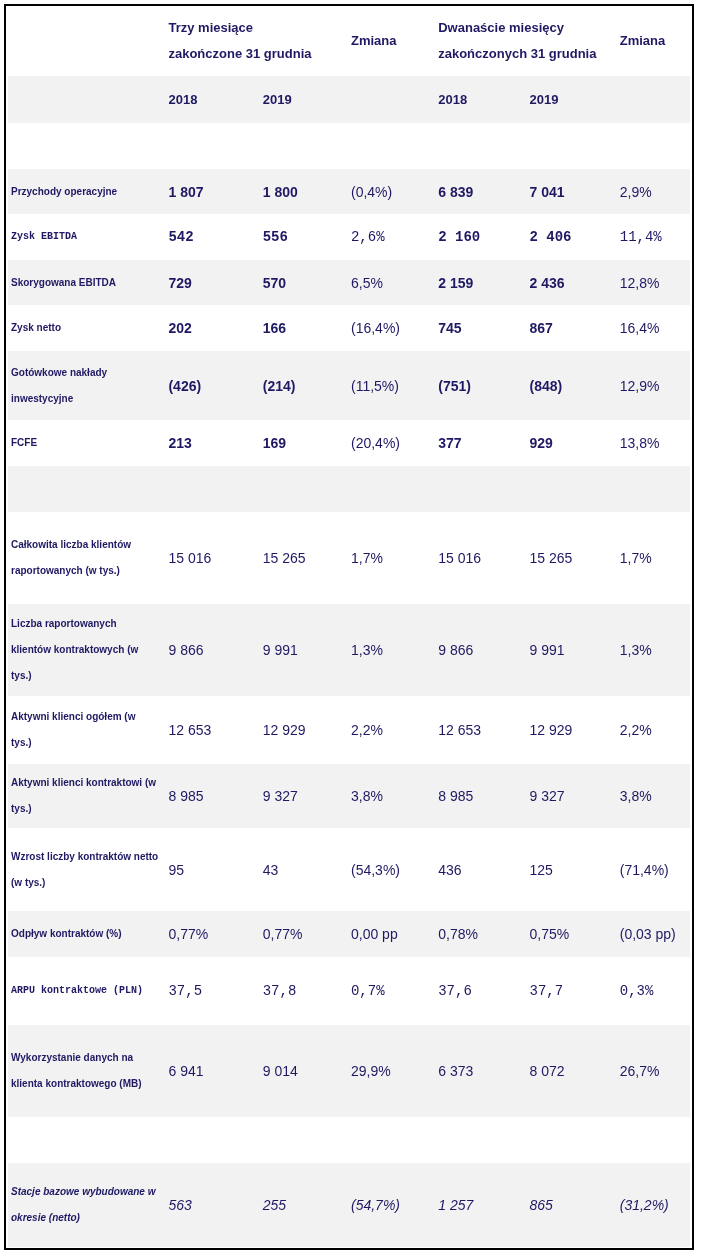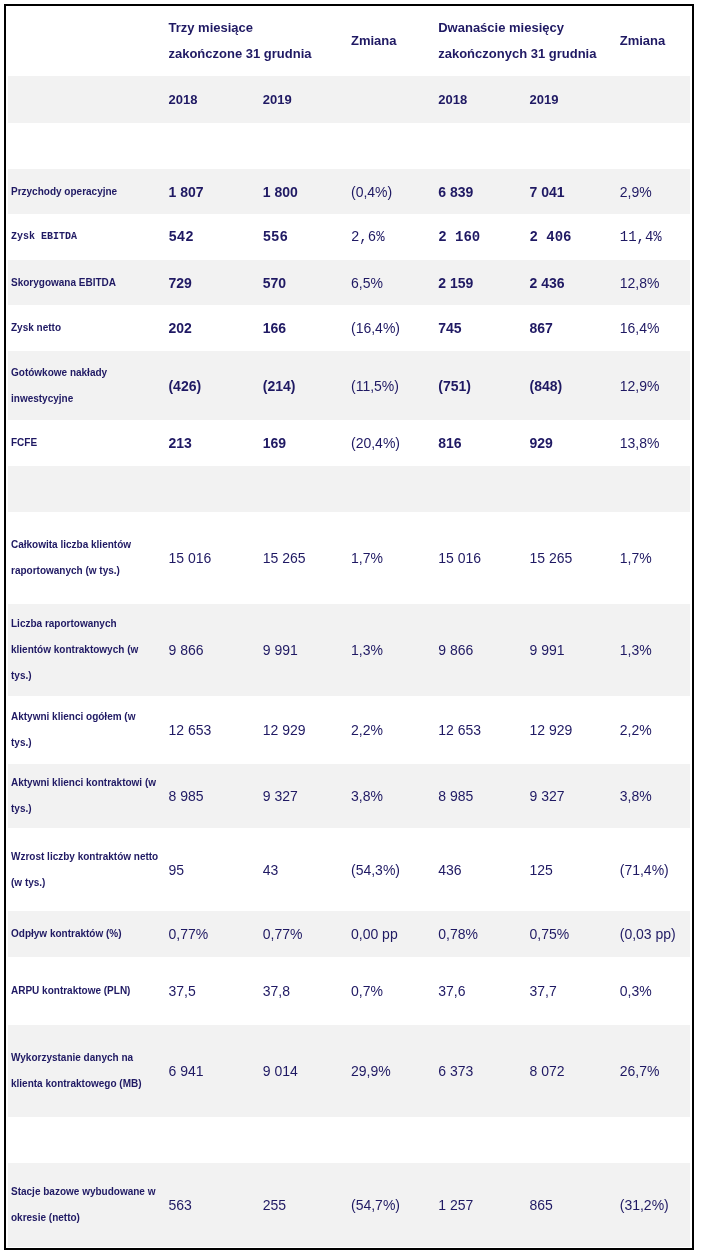--- a/index.html
+++ b/index.html
@@ -71,24 +71,24 @@
   tbody tr:nth-child(5){height:46px;}
   tbody tr:nth-child(6){height:69px;}
   tbody tr:nth-child(7){height:46px;}
   tbody tr:nth-child(8){height:46px;}
   tbody tr:nth-child(9){height:92px;}
   tbody tr:nth-child(10){height:92px;}
   tbody tr:nth-child(11){height:68px;}
   tbody tr:nth-child(12){height:64px;}
   tbody tr:nth-child(13){height:83px;}
   tbody tr:nth-child(14){height:46px;}
-  tbody tr:nth-child(15){height:68px;}
+  tbody tr:nth-child(15){height:68px;font-family:Liberation Mono, monospace;}
   tbody tr:nth-child(16){height:92px;}
   tbody tr:nth-child(17){height:46px;}
-  tbody tr:nth-child(18){height:84px;}
+  tbody tr:nth-child(18){height:84px;font-style:italic;}
 </style>
 </head>
 <body>
 
 <div class="frame">
   <table>
     <colgroup>
       <col class="c-label">
         <col class="c-v1">
         <col class="c-v2">
@@ -168,21 +168,21 @@
           <td class="val change">(11,5%)</td>
           <td class="val">(751)</td>
           <td class="val">(848)</td>
           <td class="val change">12,9%</td>
         </tr>
         <tr class="emphasis">
           <td class="label">FCFE</td>
           <td class="val">213</td>
           <td class="val">169</td>
           <td class="val change">(20,4%)</td>
-          <td class="val">816</td>
+          <td class="val">377</td>
           <td class="val">929</td>
           <td class="val change">13,8%</td>
         </tr>
         <tr class="shaded">
           <td class="label"></td>
           <td class="val"></td>
           <td class="val"></td>
           <td class="val change"></td>
           <td class="val"></td>
           <td class="val"></td>

